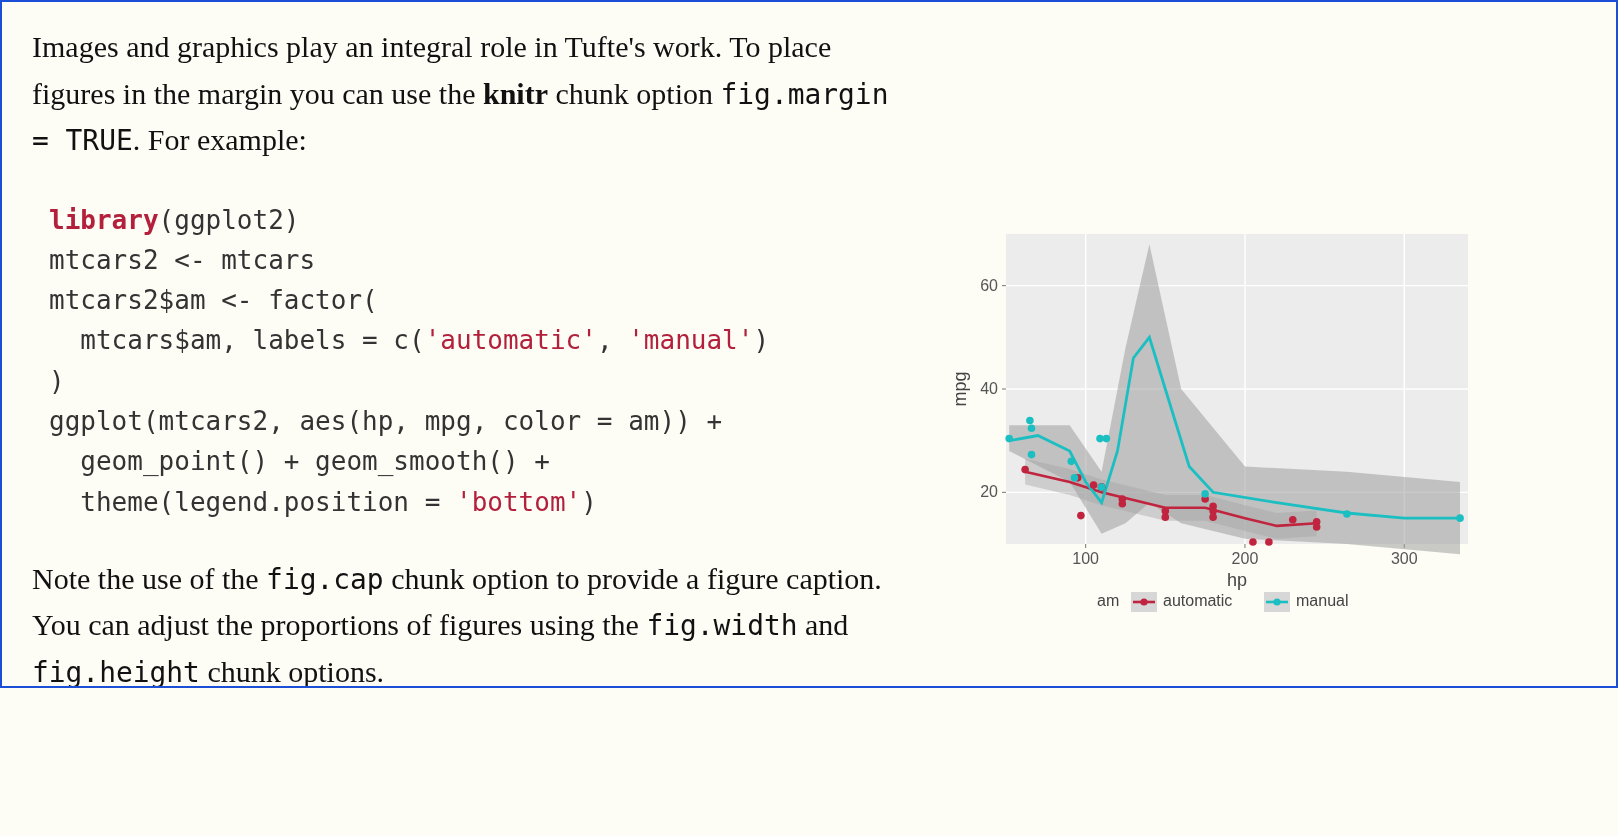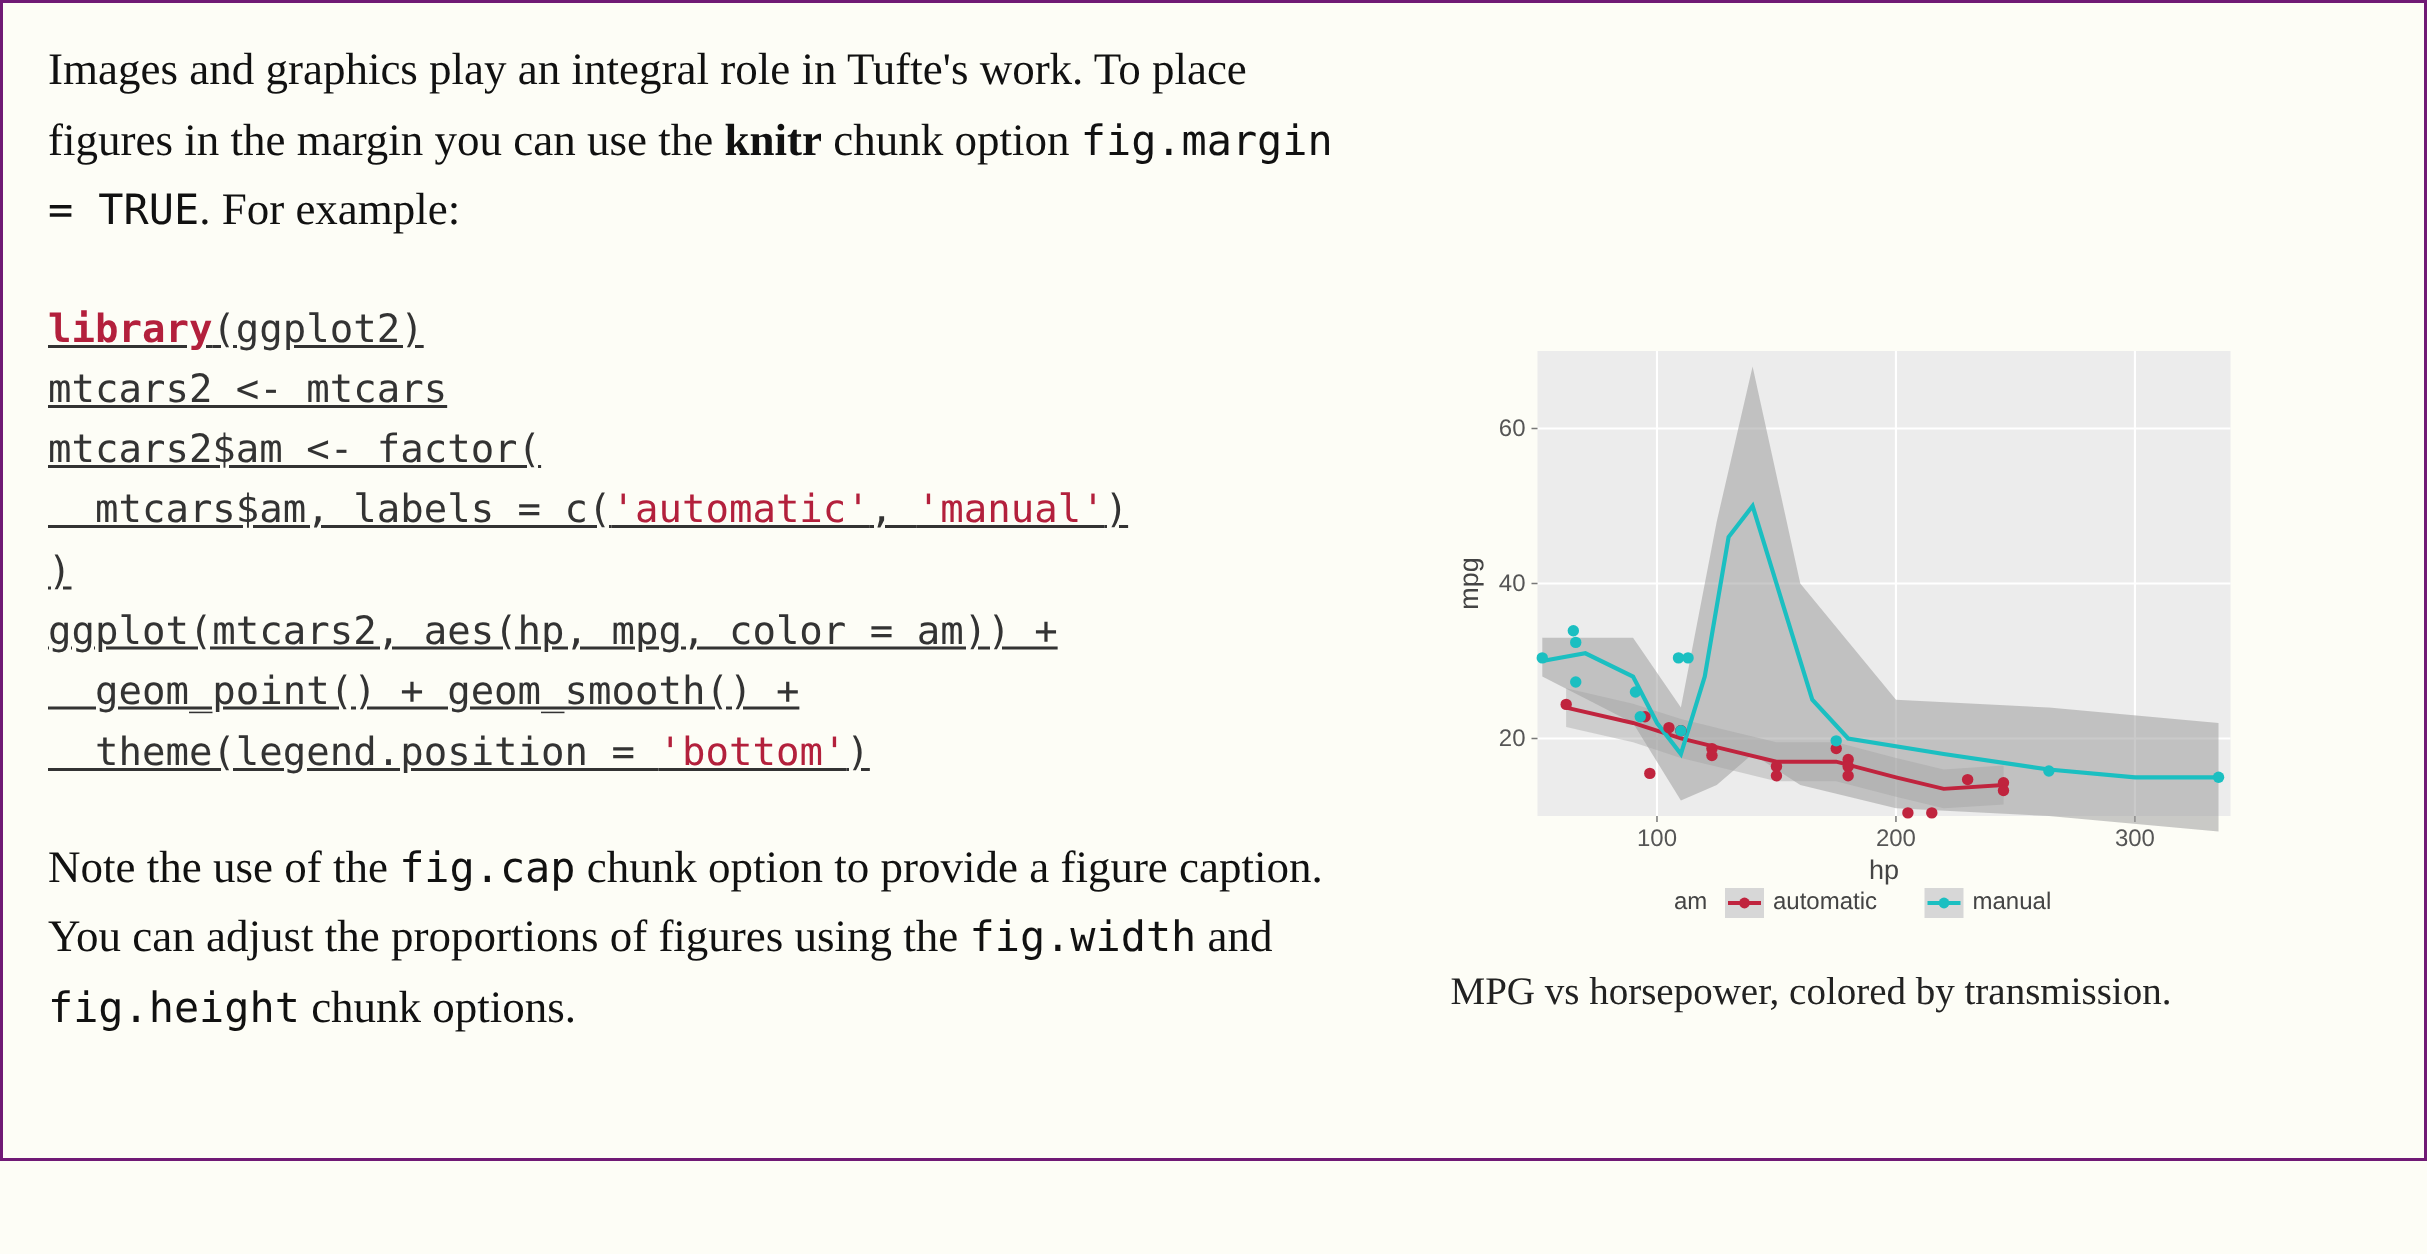--- a/index.html
+++ b/index.html
@@ -15,26 +15,26 @@
     --axis: #555;
   }
   html,body {
     margin:0; padding:0;
     background: var(--bg);
     color: var(--fg);
     font-family: Georgia, "Times New Roman", serif;
   }
   .page {
     width: 1618px;
-    height: 774px;
+    height: 688px;
     box-sizing: border-box;
-    border: 2px solid #701a75;
+    border: 2px solid #1d4ed8;
     padding: 22px 30px 10px 30px;
     display: flex;
-    gap: 55px;
+    gap: 36px;
     background: var(--bg);
     overflow: hidden;
   }
   .main-col {
     flex: 0 0 880px;
     display: flex;
     flex-direction: column;
   }
   .margin-col {
     flex: 1;
@@ -52,24 +52,23 @@
   p.prose:last-child { margin-bottom: 16px; }
   .bold { font-weight: 700; }
   code.inline {
     font-family: "Menlo","Consolas","DejaVu Sans Mono",monospace;
     font-size: 0.93em;
   }
   pre.code {
     font-family: "Menlo","Consolas","DejaVu Sans Mono",monospace;
     font-size: 26px;
     line-height: 1.55;
-    margin: 6px 0 34px 0;
+    margin: 6px 0 34px 17px;
     white-space: pre;
     color: var(--code-fg);
-    text-decoration: underline;
   }
   .kw { color: var(--kw); font-weight: 700; }
   .str { color: var(--string); }
 
   .caption {
     font-size: 26px;
     line-height: 1.45;
     margin-top: 18px;
     color: #222;
   }
@@ -186,16 +185,15 @@
             <line x1="36" x2="58" y1="0" y2="0" stroke="#c0243e" stroke-width="2.6"></line>
             <circle cx="47" cy="0" r="3.6" fill="#c0243e"></circle>
             <text x="66" y="4" class="legend-text">automatic</text>
             <rect x="167" y="-10" width="26" height="20" class="legend-key-bg"></rect>
             <line x1="169" x2="191" y1="0" y2="0" stroke="#1bbfc1" stroke-width="2.6"></line>
             <circle cx="180" cy="0" r="3.6" fill="#1bbfc1"></circle>
             <text x="199" y="4" class="legend-text">manual</text>
           </g>
         </svg>
     </div>
-    <div class="caption">MPG vs horsepower, colored by transmission.</div>
   </div>
 
 </div>
 
 </body></html>

